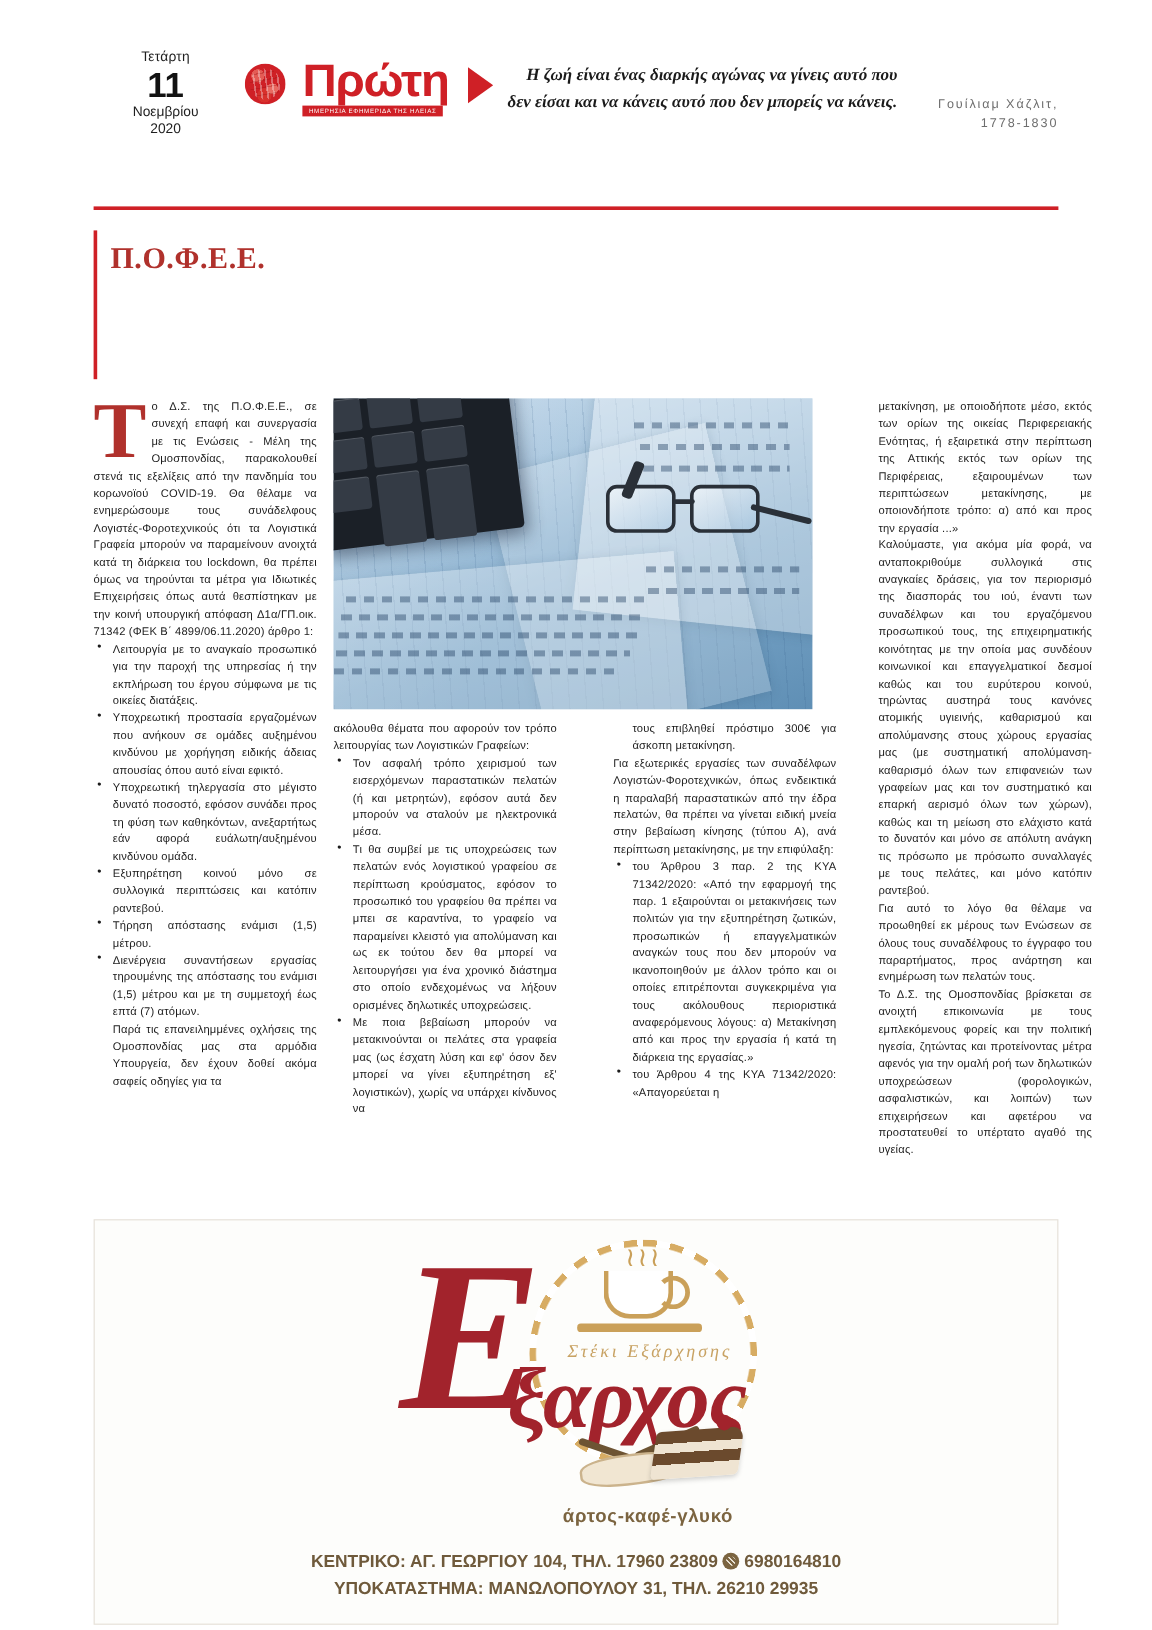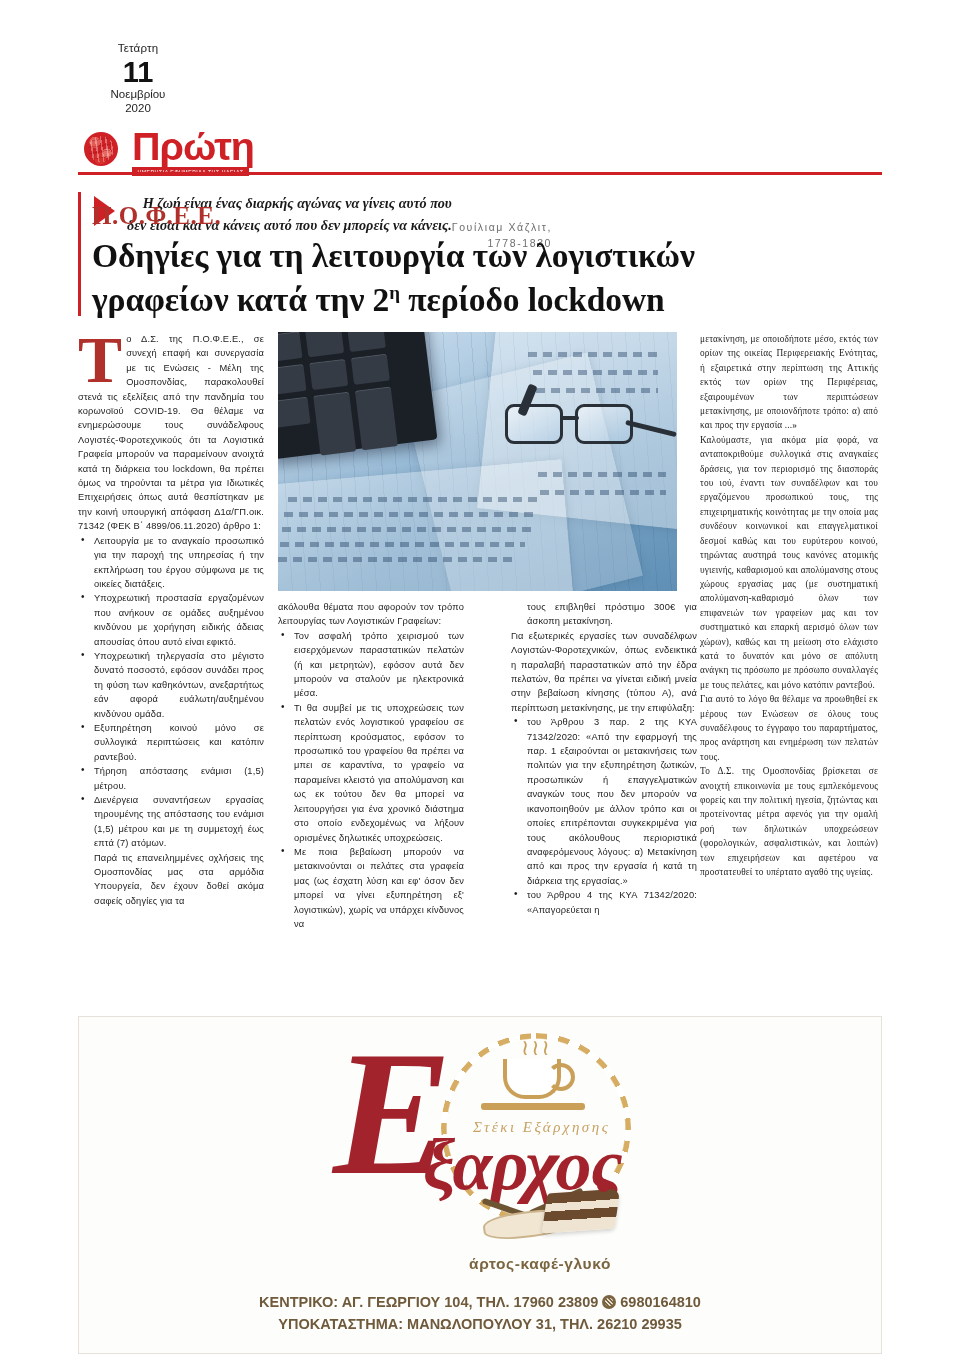--- a/index.html
+++ b/index.html
@@ -12,21 +12,20 @@
   }
   .page { position: relative; width: 960px; height: 1358px; padding: 0; }
 
   
   .masthead {
     position: relative;
     height: 112px;
     margin: 36px 78px 0 78px;
     display: flex;
     align-items: flex-start;
-    flex-direction: column;
   }
   .date-block {
     width: 120px;
     text-align: center;
     padding-top: 6px;
     line-height: 1.18;
   }
   .date-weekday { font-size: 11.5px; color: #1f1f1f; letter-spacing: .2px; }
   .date-day { font-size: 29px; font-weight: bold; color: #121212; line-height: 1.05; margin: 1px 0 1px; }
   .date-month { font-size: 11.5px; color: #1f1f1f; }
@@ -173,21 +172,21 @@
     font-size: 9.3px;
     line-height: 14.4px;
     text-align: justify;
     color: #1c1c1c;
     letter-spacing: .15px;
   }
   .col p { margin-bottom: 0; }
   .col1 { left: 0;   width: 186px; }
   .col2 { left: 200px; width: 186px; top: 268px; }
   .col3 { left: 433px; width: 186px; top: 268px; }
-  .col4 { left: 622px; width: 178px; font-family: Liberation Serif, serif; }
+  .col4 { left: 654px; width: 178px; }
 
   .dropcap-para { position: relative; }
   .dropcap {
     float: left;
     font-family: "Liberation Serif", serif;
     font-weight: bold;
     font-size: 66px;
     line-height: 52px;
     color: #b0312c;
     margin: 2px 4px 0 0;
@@ -486,24 +485,20 @@
         <div>1778-1830</div>
       </div>
     </div>
   </div>
 
   <div class="masthead-rule"></div>
 
   <div class="article">
     <div class="headline-bar"></div>
     <div class="kicker">Π.Ο.Φ.Ε.Ε.</div>
-    <div class="headline">
-      <div>Οδηγίες για τη λειτουργία των λογιστικών</div>
-      <div><span>γραφείων κατά την 2</span><sup>η</sup><span> περίοδο lockdown</span></div>
-    </div>
   </div>
 
   <div class="cols">
 
     <div class="photo">
       <div class="gridlines"></div>
       <div class="sheet s2"></div>
       <div class="sheet s3"></div>
       <div class="sheet s1"></div>
       <div class="numrow" style="left:10px;  top:165px; width:250px;"></div>

